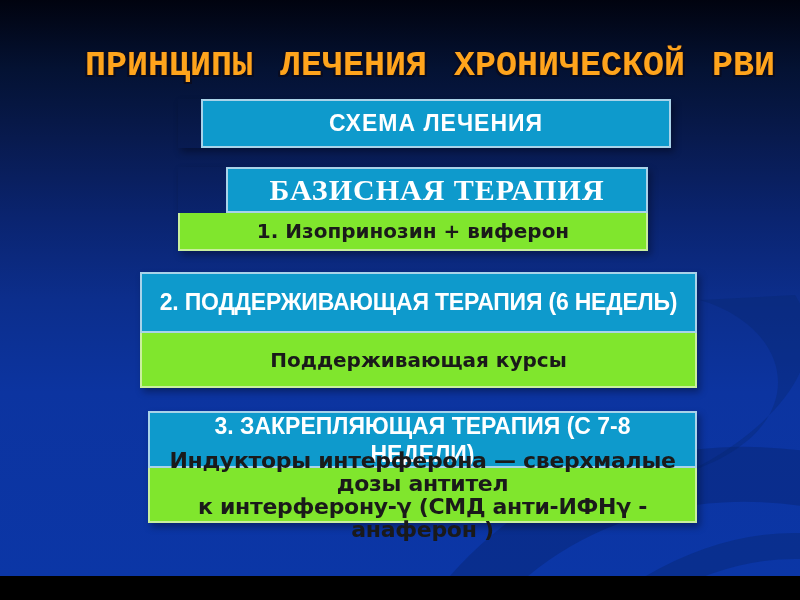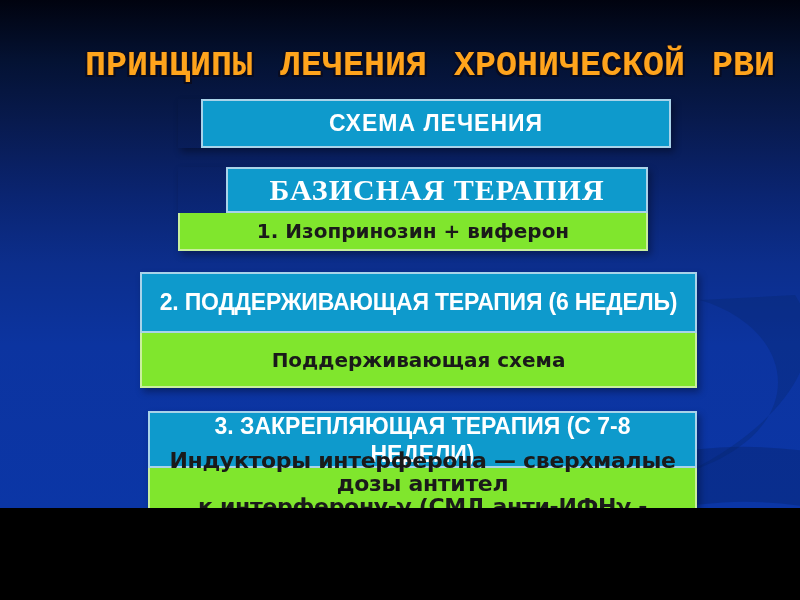--- a/index.html
+++ b/index.html
@@ -1,17 +1,17 @@
 <!DOCTYPE html>
 <html><head>
 <meta charset="utf-8">
 <style>
   html,body{margin:0;padding:0;background:#000;}
   .slide{
-    position:relative;width:800px;height:508px;overflow:hidden;
+    position:relative;width:800px;height:576px;overflow:hidden;
     background:linear-gradient(180deg,
       #01030f 0%, #041233 12%, #081a4e 24%, #0a2470 38%,
       #0c2e8c 52%, #0c34a0 68%, #0b36a6 100%);
     font-family:"Liberation Sans",sans-serif;
   }
   .swoosh{position:absolute;left:0;top:0;width:800px;height:600px;pointer-events:none;}
   .title{
     position:absolute;left:60px;top:46px;width:740px;text-align:center;
     font-family:"Liberation Mono",monospace;font-weight:bold;font-size:35px;
     letter-spacing:0px;word-spacing:6px;color:#ffa41c;white-space:nowrap;
@@ -73,21 +73,21 @@
     <div class="bdy">
       <div class="line">1. Изопринозин + виферон</div>
     </div>
   </div>
 
   <div class="box box3">
     <div class="hdr">
       <div class="line">2. ПОДДЕРЖИВАЮЩАЯ ТЕРАПИЯ (6 НЕДЕЛЬ)</div>
     </div>
     <div class="bdy">
-      <div>Поддерживающая схема</div>
+      <div>Поддерживающая курсы</div>
     </div>
   </div>
 
   <div class="box box4">
     <div class="hdr">
       <div class="line">3. ЗАКРЕПЛЯЮЩАЯ ТЕРАПИЯ (С 7-8</div>
       <div class="line">НЕДЕЛИ)</div>
     </div>
     <div class="bdy">
       <div>Индукторы интерферона — сверхмалые дозы антител</div>

